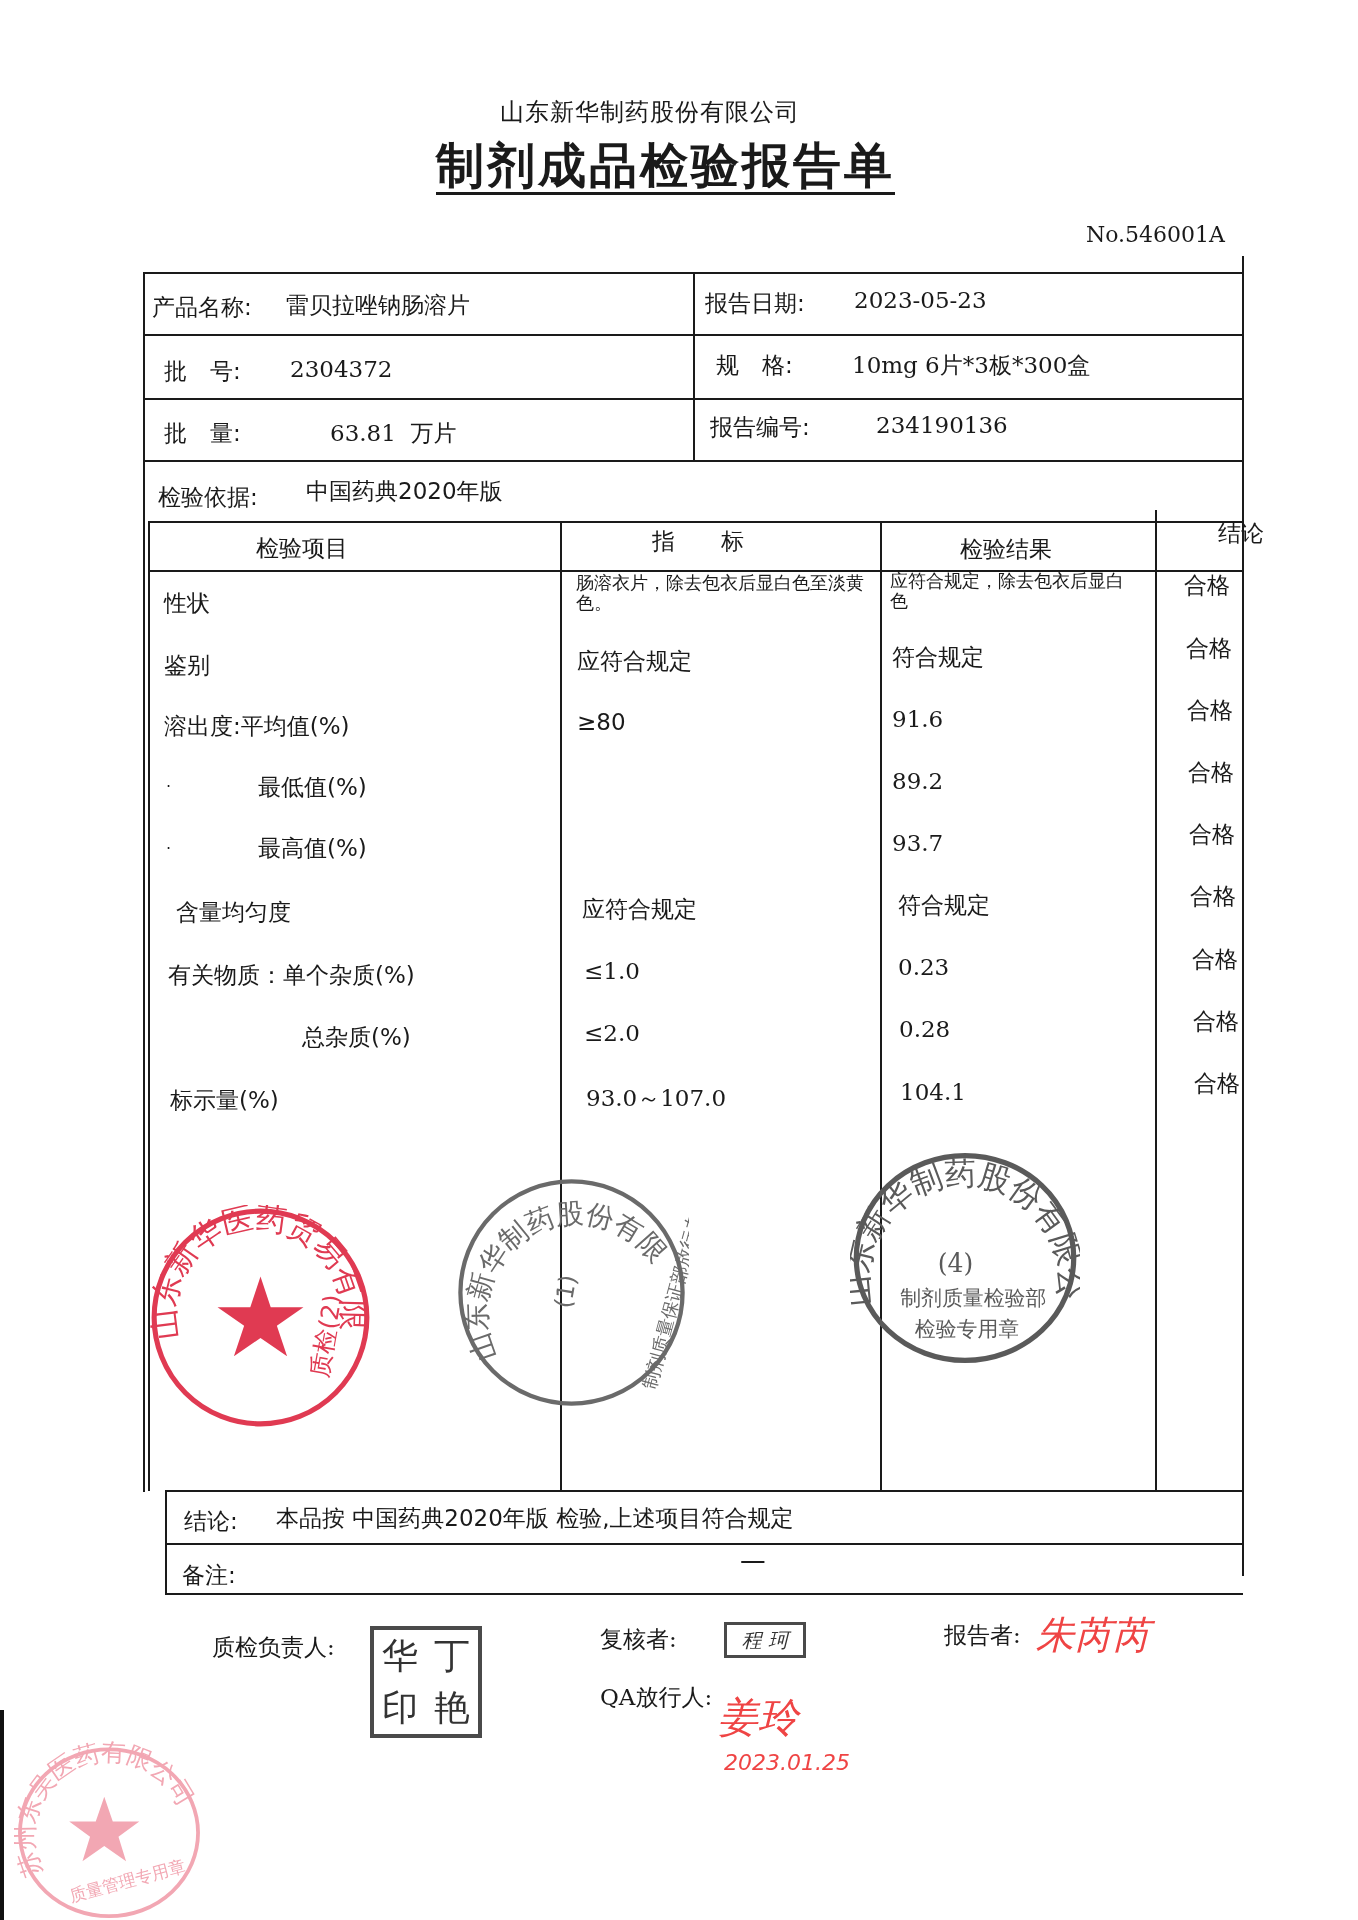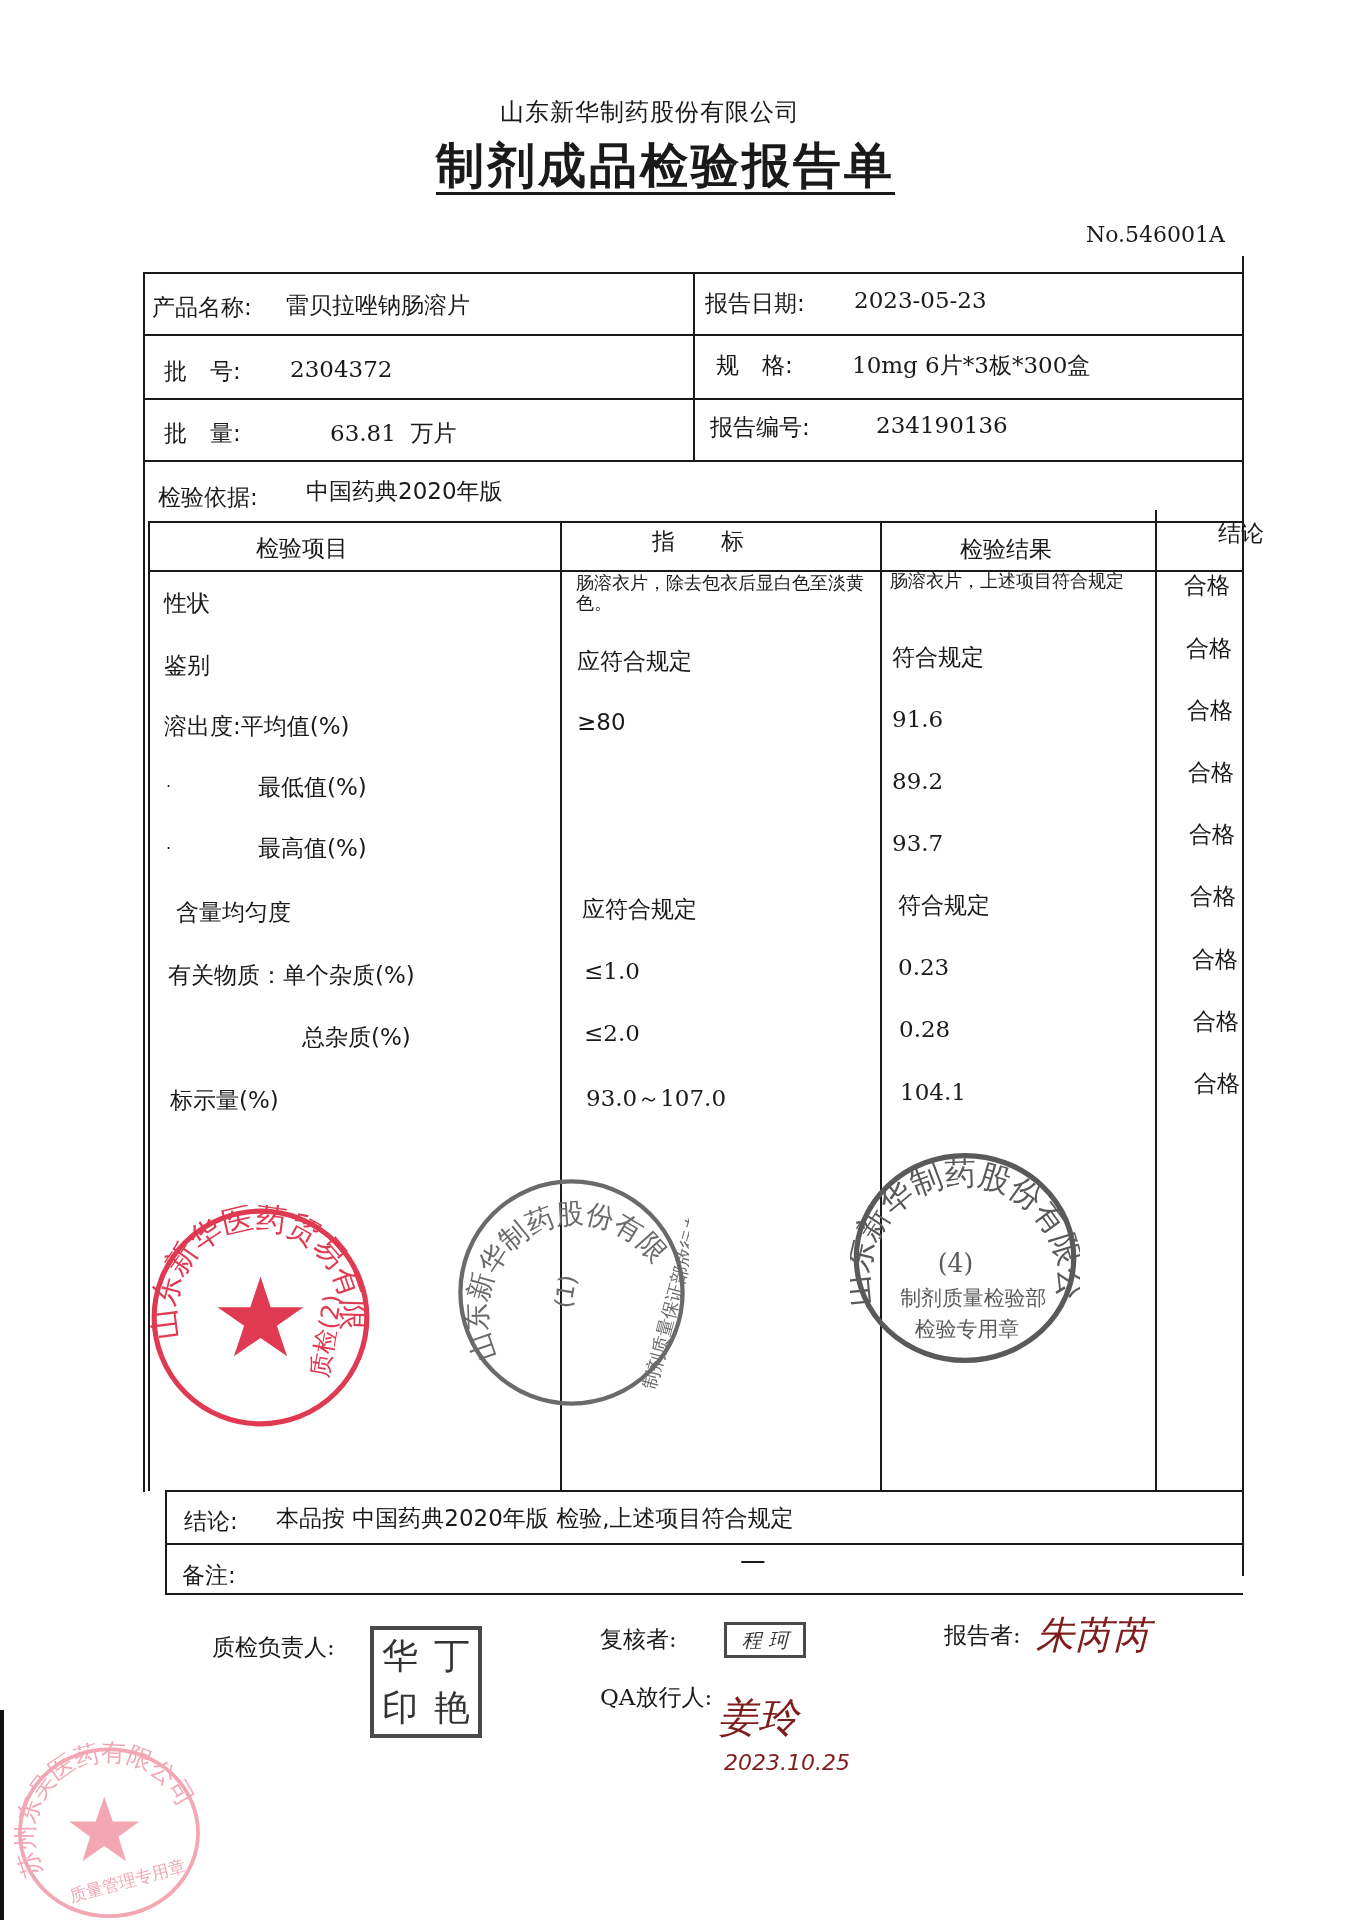--- a/index.html
+++ b/index.html
@@ -20,21 +20,21 @@
   .v { width: 2px; }
 
   .txt { position: absolute; font-size: 23px; white-space: nowrap; }
   .small { font-size: 18px; line-height: 20px; white-space: normal; }
   .sans { font-family: "DejaVu Sans", sans-serif; }
 
   
   .stamp { position: absolute; border-radius: 50%; }
   .stamp svg { width: 100%; height: 100%; }
   .sq-stamp { position: absolute; border: 4px solid #4a4a4a; }
-  .sig { position: absolute; font-family: "DejaVu Sans", sans-serif; font-style: italic; color: #7f1d1d; }
+  .sig { position: absolute; font-family: "DejaVu Sans", sans-serif; font-style: italic; color: #ef4444; }
 </style>
 </head>
 <body>
 
 <div class="abs company sans">山东新华制药股份有限公司</div>
 <div class="abs title">制剂成品检验报告单</div>
 <div class="abs docno">No.546001A</div>
 
 <div>
 
@@ -84,21 +84,21 @@
 <div class="txt sans" style="left:306px; top:476px;">中国药典2020年版</div>
 
 <div class="txt sans" style="left:256px; top:533px;">检验项目</div>
 <div class="txt sans" style="left:652px; top:526px; white-space:pre;">指　　标</div>
 <div class="txt sans" style="left:960px; top:534px;">检验结果</div>
 <div class="txt sans" style="left:1178px; top:518px;margin-left:40px;">结论</div>
 
 <div>
   <div class="txt sans" style="left:164px; top:588px;">性状</div>
   <div class="txt sans small" style="left:576px; top:573px; width:302px;">肠溶衣片，除去包衣后显白色至淡黄色。</div>
-  <div class="txt sans small" style="left:890px; top:571px; width:248px;">肠溶衣片，上述项目符合规定</div>
+  <div class="txt sans small" style="left:890px; top:571px; width:248px;">应符合规定，除去包衣后显白色</div>
   <div class="txt sans" style="left:1184px; top:570px;">合格</div>
 </div>
 
 <div>
   <div class="txt sans" style="left:164px; top:650px;">鉴别</div>
   <div class="txt sans" style="left:577px; top:646px;">应符合规定</div>
   <div class="txt sans" style="left:892px; top:642px;">符合规定</div>
   <div class="txt sans" style="left:1186px; top:633px;">合格</div>
 </div>
 
@@ -204,21 +204,21 @@
 </div>
 
 <div class="txt" style="left:600px; top:1624px;">复核者:</div>
 <div class="sq-stamp" style="left:724px; top:1622px; width:76px; height:30px; border-width:3px; font-size:20px; text-align:center; line-height:30px; font-style:italic; color:#333; white-space:pre;">程 珂</div>
 
 <div class="txt" style="left:944px; top:1620px;">报告者:</div>
 <div class="sig" style="left:1036px; top:1610px; font-size:38px;">朱芮芮</div>
 
 <div class="txt" style="left:600px; top:1682px;">QA放行人:</div>
 <div class="sig" style="left:718px; top:1690px; font-size:40px;">姜玲</div>
-<div class="sig" style="left:724px; top:1750px; font-size:22px;">2023.10.25</div>
+<div class="sig" style="left:724px; top:1750px; font-size:22px;">2023.01.25</div>
 
 <div class="stamp" style="left:14px; top:1740px; width:190px; height:180px; opacity:0.75;">
   <svg viewBox="0 0 200 190">
     <defs>
         <path id="p1" d="M 30 140 A 80 80 0 1 1 180 110"></path>
       </defs>
     <ellipse cx="100" cy="98" rx="94" ry="88" fill="none" stroke="#ee8a9a" stroke-width="4"></ellipse>
     <text font-size="26" fill="#ee8a9a" font-family="DejaVu Sans, sans-serif"><textPath href="#p1">苏州东吴医药有限公司</textPath></text>
     <polygon points="95,60 104,86 132,86 110,102 118,128 95,112 72,128 80,102 58,86 86,86" fill="#ee8a9a"></polygon>
     <text x="56" y="160" font-size="18" fill="#ee8a9a" font-family="DejaVu Sans, sans-serif" transform="rotate(-15 100 150)">质量管理专用章</text>

